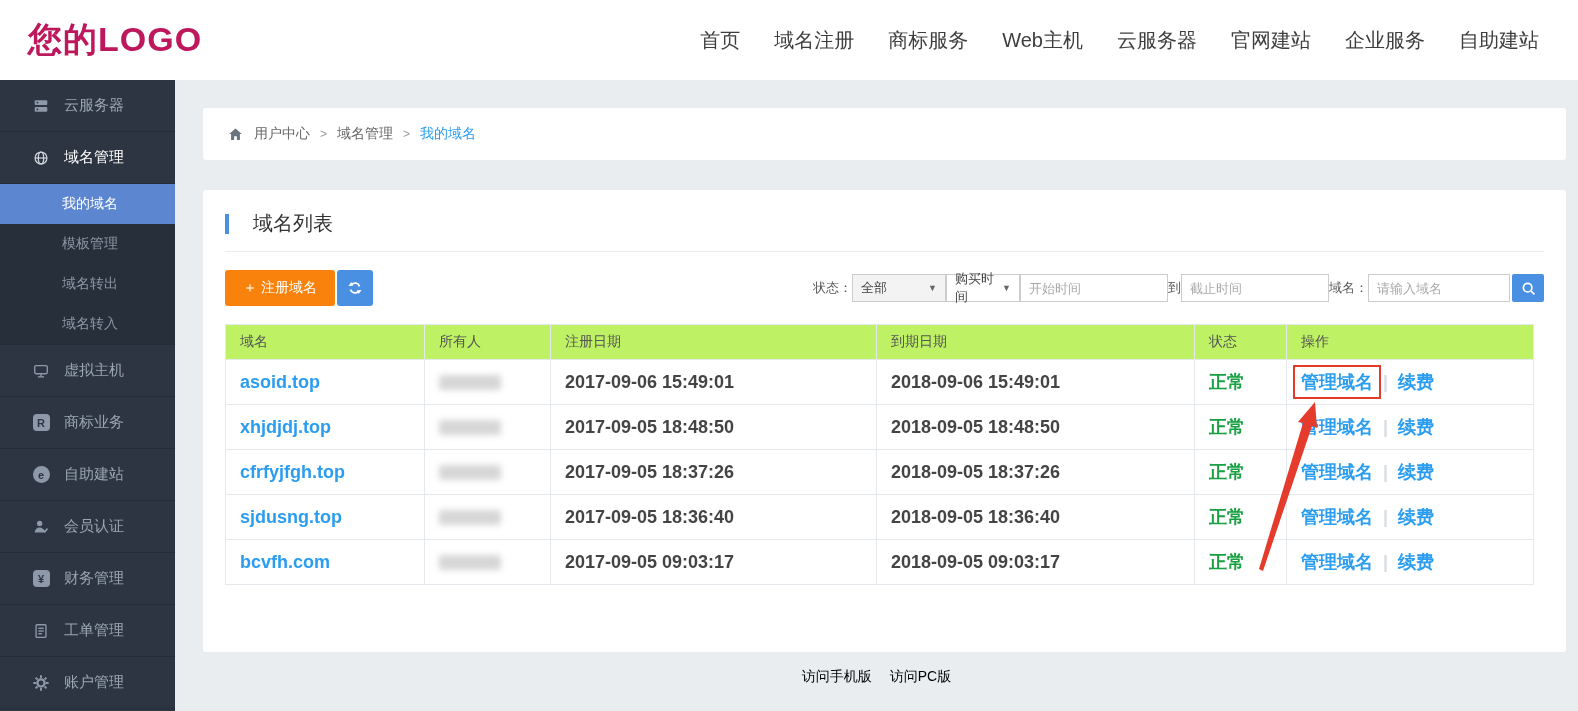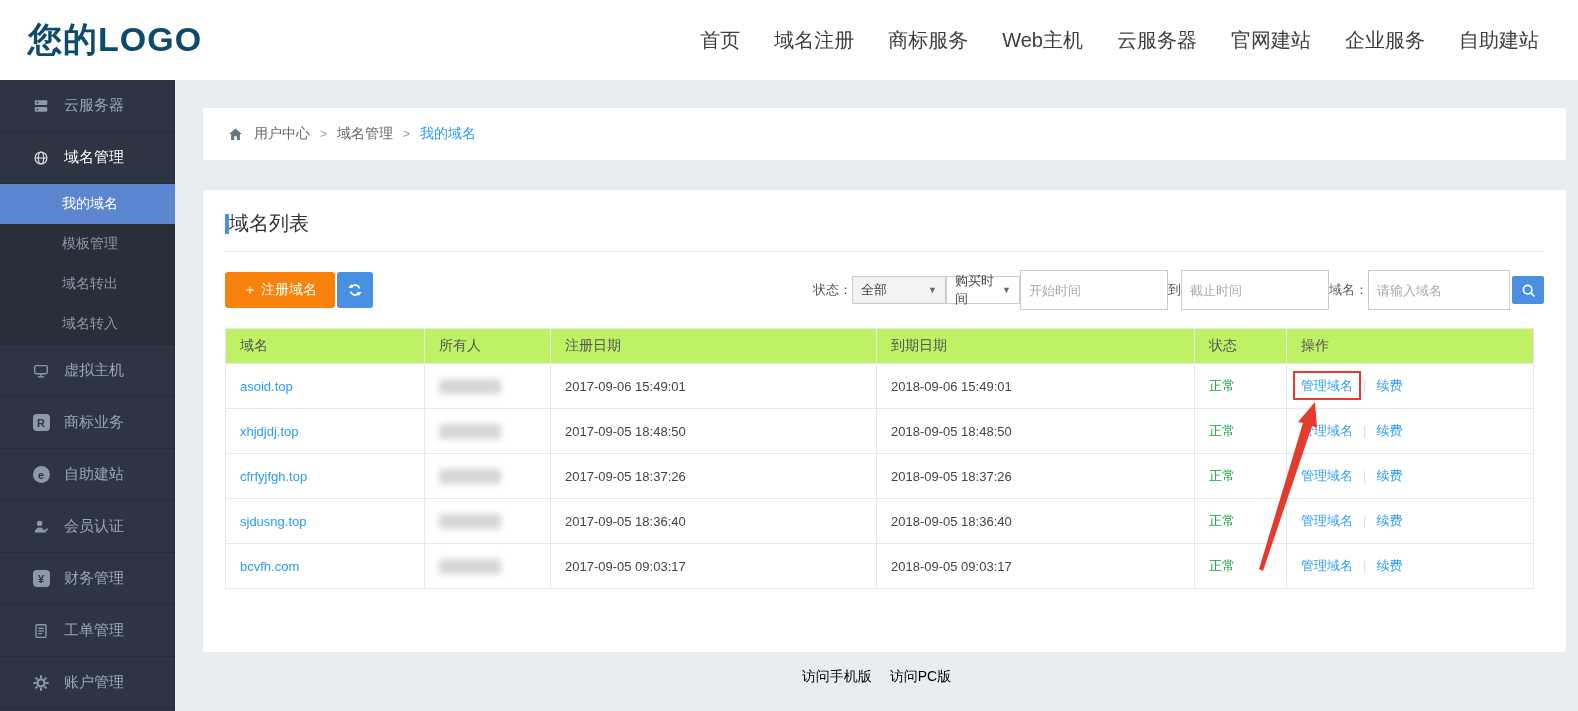--- a/index.html
+++ b/index.html
@@ -1,21 +1,21 @@
 <!DOCTYPE html>
 <html><head>
 <meta charset="utf-8">
 <style>
   * { margin:0; padding:0; box-sizing:border-box; }
   html,body { width:1578px; height:711px; overflow:hidden; }
   body { font-family:"Liberation Sans","DejaVu Sans",sans-serif; background:#e9edf0; color:#333; }
 
   
   .top-header { position:relative; height:80px; background:#fff; display:flex; align-items:center; justify-content:space-between; padding:0 22px 0 28px; }
-  .logo { font-size:34px; font-weight:bold; color:#0c4a6e; letter-spacing:1px; cursor:pointer; }
+  .logo { font-size:34px; font-weight:bold; color:#be185d; letter-spacing:1px; cursor:pointer; }
   .top-nav { display:flex; align-items:center; }
   .top-nav a { display:block; padding:0 17px; font-size:20px; color:#3e3e3e; text-decoration:none; cursor:pointer; }
 
   
   .sidebar { position:absolute; left:0; top:80px; width:175px; height:631px; background:#2c3541; }
   .side-item { height:52px; display:flex; align-items:center; padding-left:32px; gap:14px; font-size:15px; color:#9aa5b2; border-bottom:1px solid #242d38; cursor:pointer; }
   .side-item.parent-active { color:#fff; }
   .sicon { width:18px; height:18px; display:flex; align-items:center; justify-content:center; flex:0 0 18px; }
   .badge-icon { width:17px; height:17px; background:#8d99a8; color:#2c3541; font-weight:bold; font-size:11px; display:flex; align-items:center; justify-content:center; }
   .badge-icon.round { border-radius:50%; }
@@ -27,39 +27,39 @@
   
   .content { position:absolute; left:175px; top:80px; width:1403px; height:631px; }
   .crumb-card { margin:28px 12px 0 28px; height:52px; background:#fff; border-radius:3px; display:flex; align-items:center; padding-left:24px; font-size:14px; color:#666; gap:10px; }
   .crumb-card a { color:#666; text-decoration:none; cursor:pointer; }
   .crumb-card a.current { color:#2b9df0; }
   .crumb-sep { color:#999; font-size:12px; }
 
   .main-card { position:relative; margin:30px 12px 0 28px; background:#fff; border-radius:3px; padding:20px 22px 18px 22px; min-height:462px; }
   .card-title-row { display:flex; align-items:center; }
   .accent-bar { width:4px; height:20px; background:#4a90e2; }
-  .card-title { font-size:20px; font-weight:normal; color:#333; margin-left:0; }
+  .card-title { font-size:20px; font-weight:normal; color:#333; margin-left:24px; }
   .divider { border-bottom:1px solid #ebebeb; margin-top:14px; }
 
   .toolbar { margin-top:18px; display:flex; align-items:center; justify-content:space-between; }
   .toolbar-left { display:flex; align-items:center; gap:2px; }
   .btn-register { height:36px; padding:0 18px; background:#f8820b; color:#fff; border:none; border-radius:3px; font-size:14px; cursor:pointer; font-family:inherit; }
   .btn-refresh { width:36px; height:36px; background:#4a90e2; border:none; border-radius:3px; cursor:pointer; display:flex; align-items:center; justify-content:center; }
   .filters { display:flex; align-items:center; font-size:13px; color:#555; }
   .fake-select { height:28px; border:1px solid #ccc; background:#fff; display:flex; align-items:center; justify-content:space-between; padding:0 8px; cursor:pointer; font-size:13px; color:#444; }
   .fake-select.gray { background:#f3f3f3; width:94px; }
   .fake-select.small { width:74px; }
   .caret { font-size:9px; color:#666; margin-left:6px; }
-  .filters input { height:40px; border:1px solid #ccc; padding:12px 8px; font-size:13px; width:148px; color:#444; font-family:inherit; }
+  .filters input { height:28px; border:1px solid #ccc; padding:12px 8px; font-size:13px; width:148px; color:#444; font-family:inherit; }
   .filters input.domain { width:142px; }
   .filters input::placeholder { color:#a9a9a9; }
   .btn-search { width:32px; height:28px; background:#4a90e2; border:none; border-radius:2px; cursor:pointer; display:flex; align-items:center; justify-content:center; margin-left:2px; }
 
   table.domain-table { margin-top:18px; border-collapse:collapse; table-layout:fixed; width:1308px; }
-  .domain-table th, .domain-table td { border:1px solid #e5e8ec; padding:0 14px; text-align:left; font-size:13px; }
+  .domain-table th, .domain-table td { border:1px solid #e5e8ec; padding:0 14px; text-align:left; font-size:18px;font-weight:bold; }
   .domain-table th { height:35px; background:#bef264; color:#555; font-weight:normal; font-size:14px; }
   .domain-table td { height:45px; color:#444; background:#fff; }
   a.domain-link { color:#2b9df0; text-decoration:none; cursor:pointer; }
   .owner-blur { width:62px; height:15px; background:#d6d6d6; border-radius:2px; filter:blur(3px); }
   td.status { color:#18a042; }
   .ops a { color:#2b9df0; text-decoration:none; cursor:pointer; }
   .ops .opsep { color:#d8dde2; margin:0 10px; }
   .ops a.highlight { position:relative; }
   .ops a.highlight::after { content:""; position:absolute; left:-8px; right:-8px; top:-7px; bottom:-7px; border:2px solid #e53b2c; pointer-events:none; }
 

